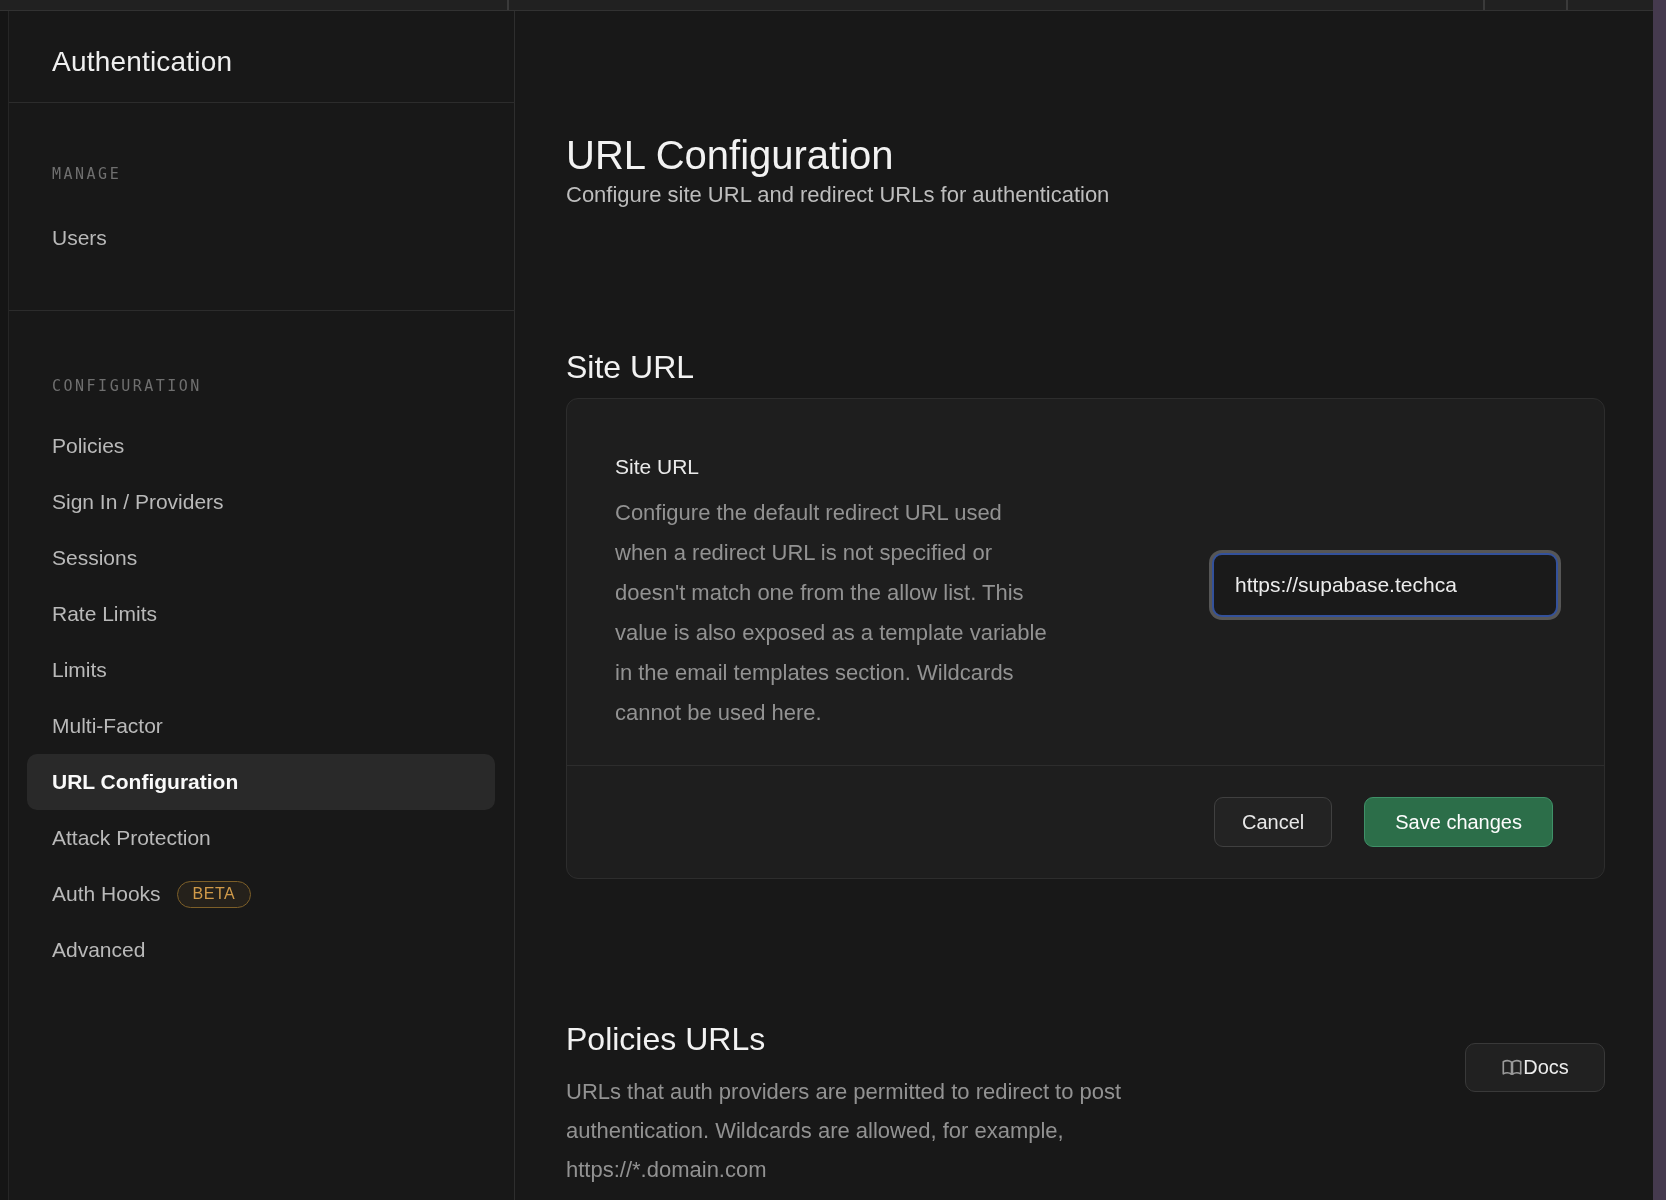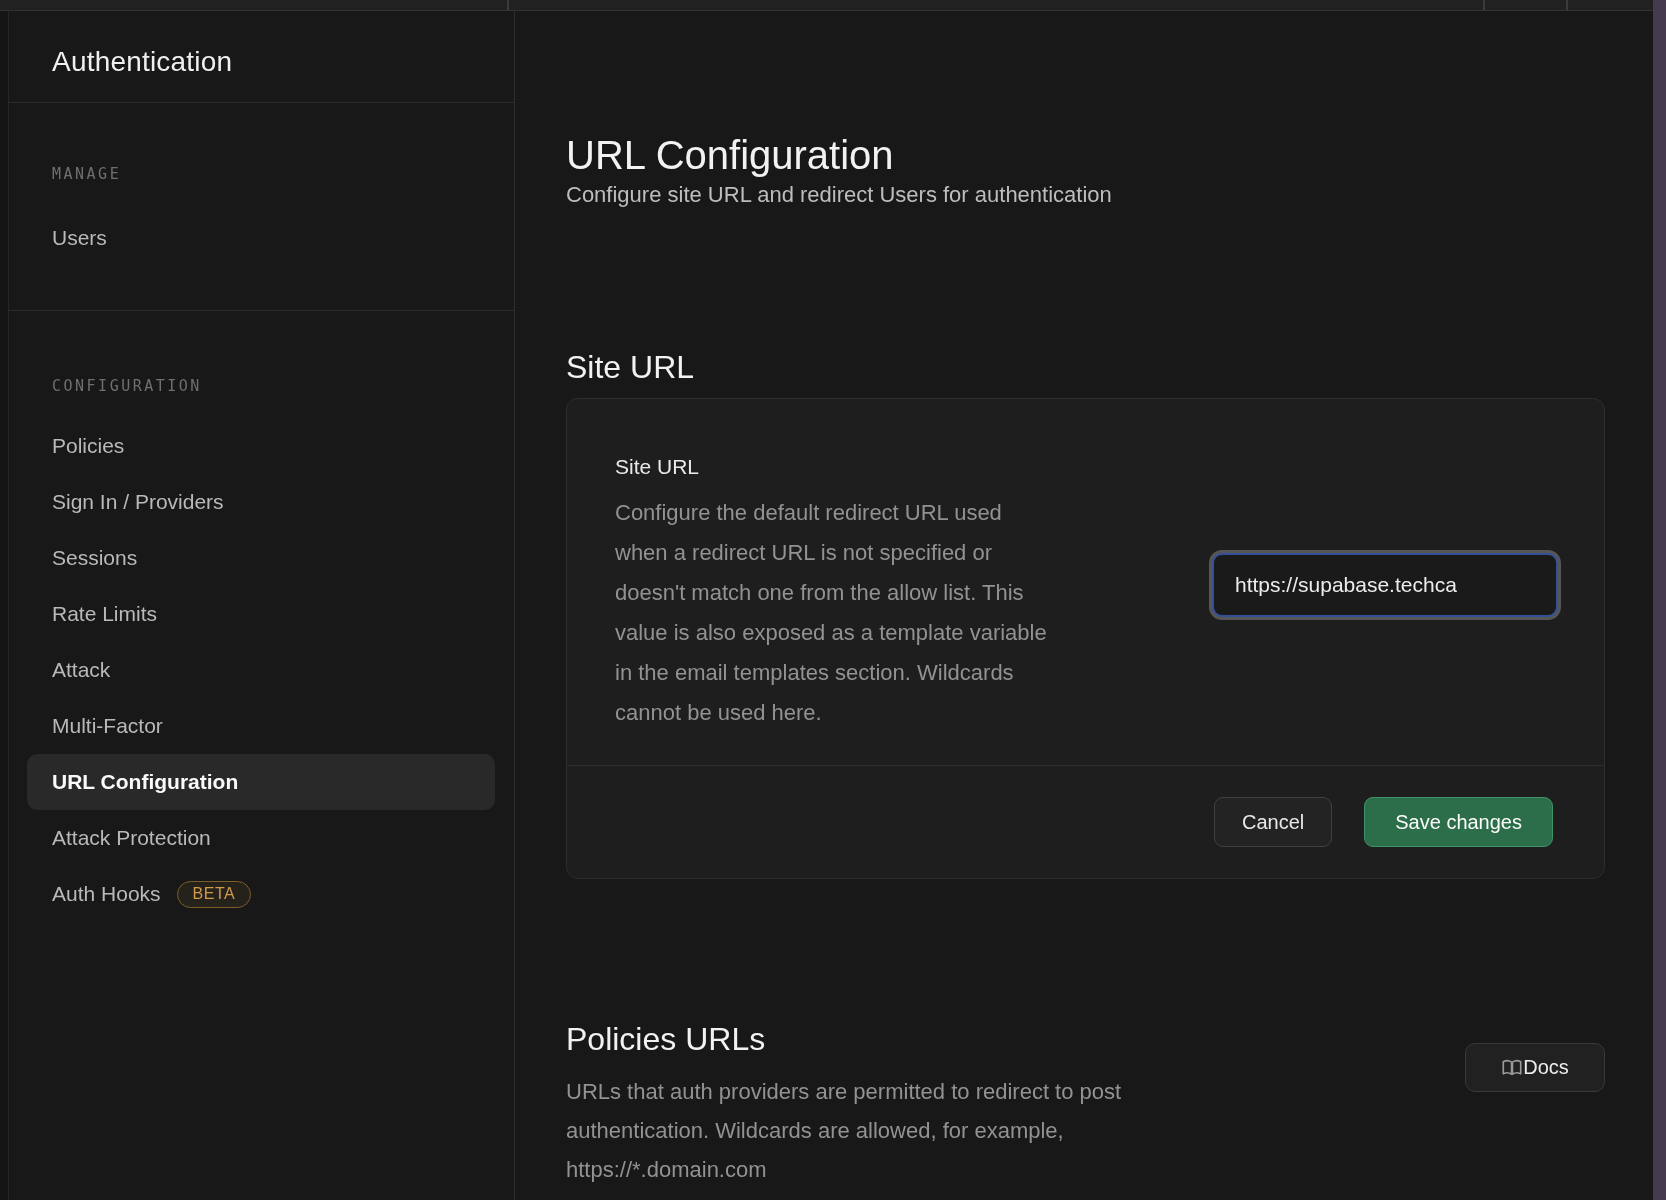--- a/index.html
+++ b/index.html
@@ -120,41 +120,44 @@
       <div class="nav-item">
         <span>Sign In / Providers</span>
       </div>
       <div class="nav-item">
         <span>Sessions</span>
       </div>
       <div class="nav-item">
         <span>Rate Limits</span>
       </div>
       <div class="nav-item">
-        <span>Attack</span>
+        <span>Limits</span>
       </div>
       <div class="nav-item">
         <span>Multi-Factor</span>
       </div>
       <div class="nav-item active">
         <span>URL Configuration</span>
       </div>
       <div class="nav-item">
         <span>Attack Protection</span>
       </div>
       <div class="nav-item">
         <span>Auth Hooks</span>
         <span class="beta-badge">BETA</span>
       </div>
+      <div class="nav-item">
+        <span>Advanced</span>
+      </div>
     </div>
 </nav>
 
 <main class="main">
   <h1 class="page-title">URL Configuration</h1>
-  <div class="page-subtitle">Configure site URL and redirect Users for authentication</div>
+  <div class="page-subtitle">Configure site URL and redirect URLs for authentication</div>
 
   <h2 class="section-heading h-site">Site URL</h2>
 
   <section class="card">
     <div class="card-label">Site URL</div>
     <div class="card-desc">Configure the default redirect URL used
 when a redirect URL is not specified or
 doesn't match one from the allow list. This
 value is also exposed as a template variable
 in the email templates section. Wildcards

